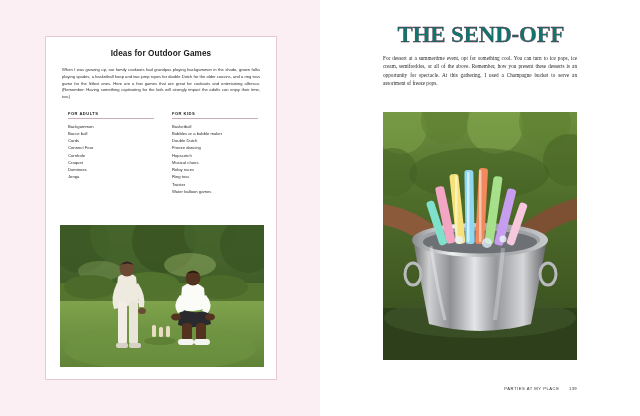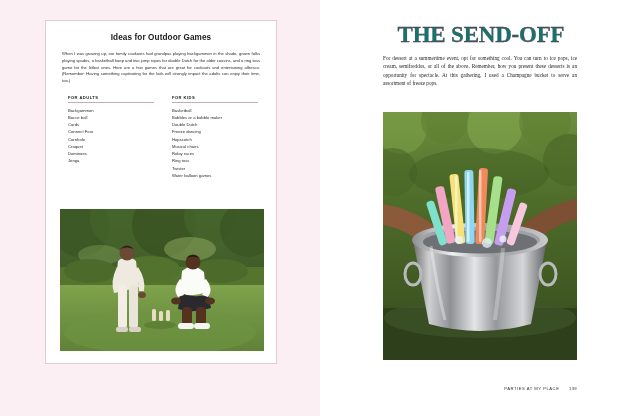--- a/index.html
+++ b/index.html
@@ -23,21 +23,21 @@
   .page-left {
     position: relative;
     width: 320px;
     height: 416px;
     background: #fbeff4;
     box-sizing: border-box;
   }
   .card {
     position: absolute;
     left: 45px;
-    top: 20px;
+    top: 36px;
     width: 232px;
     height: 344px;
     background: #ffffff;
     border: 1px solid #e6c9d8;
     box-sizing: border-box;
     padding: 10px 14px 12px 14px;
   }
   .card-title {
     text-align: center;
     font-size: 8.2px;

